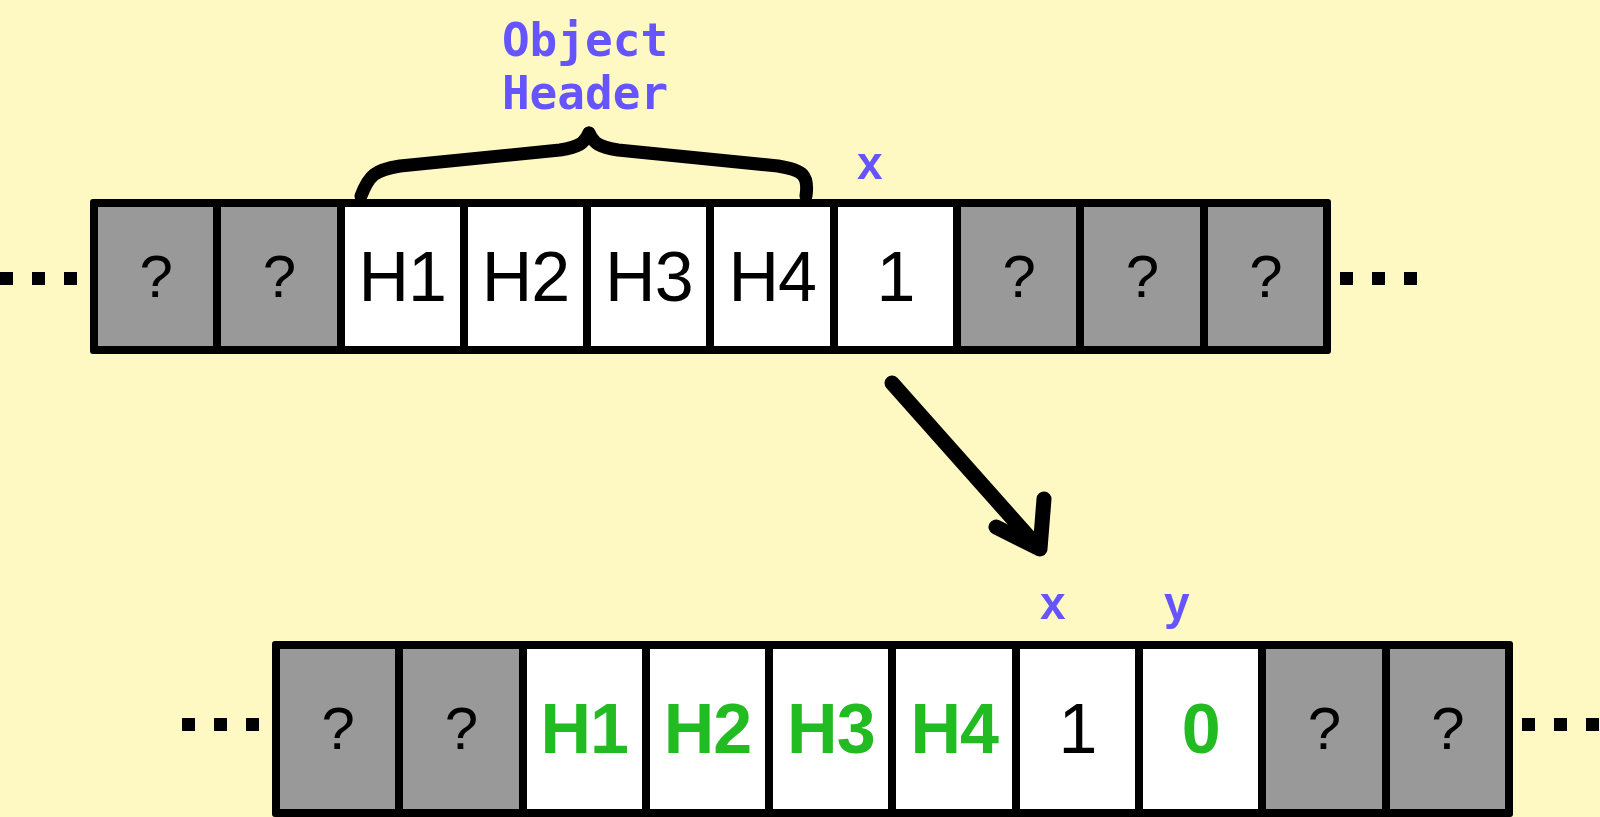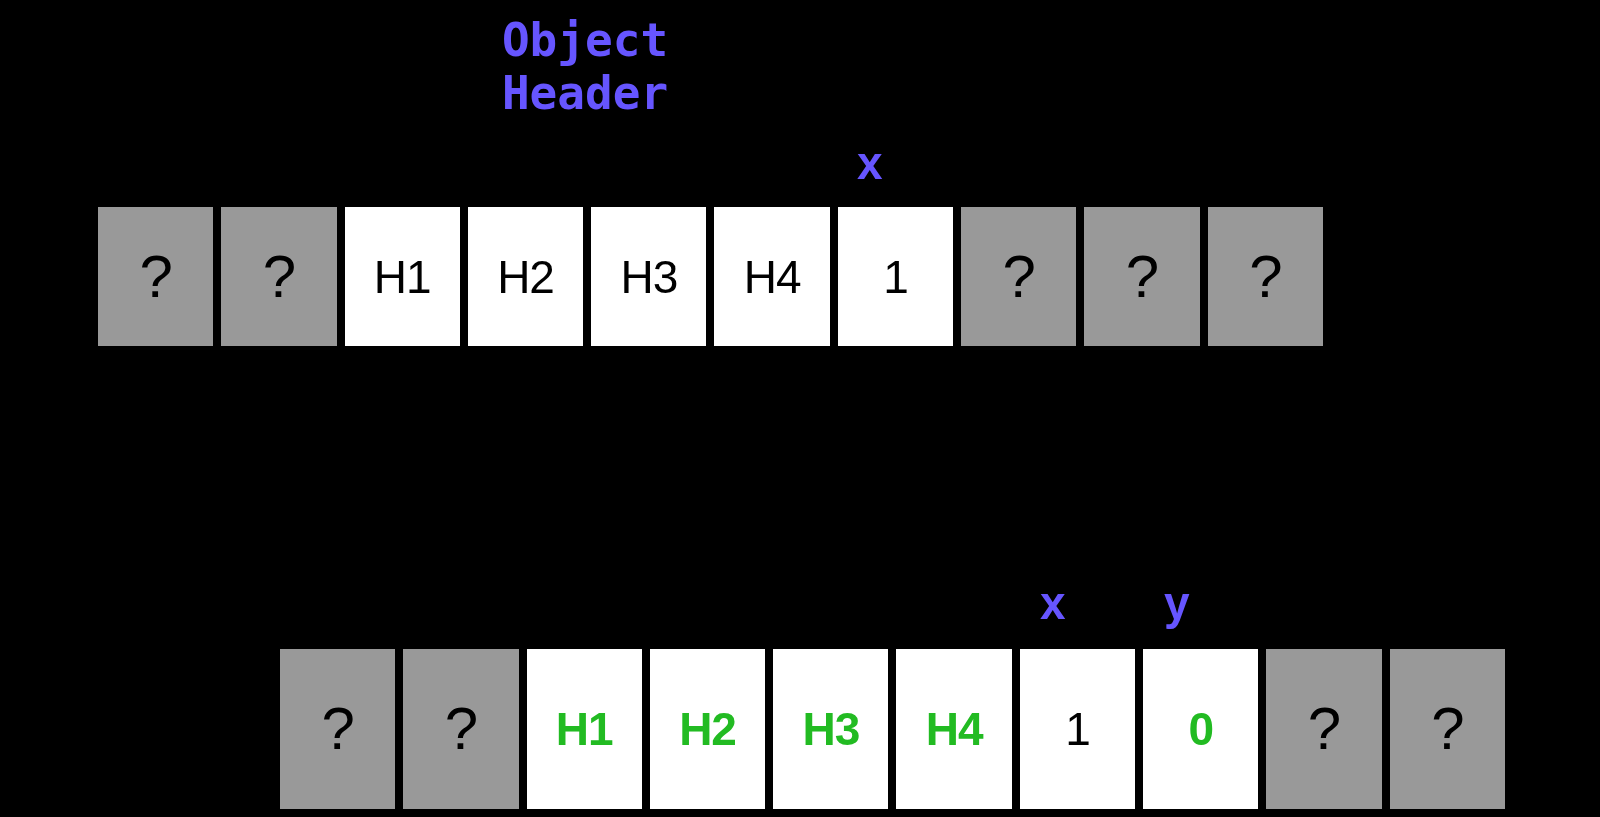--- a/index.html
+++ b/index.html
@@ -8,21 +8,21 @@
     background: #ffffff;
   }
   body {
     font-family: "Liberation Sans", sans-serif;
     -webkit-font-smoothing: antialiased;
   }
   #stage {
     position: relative;
     width: 1600px;
     height: 817px;
-    background: #000000;
+    background: #fef9c3;
     overflow: hidden;
   }
 
   
   .mem-row {
     position: absolute;
     display: flex;
     background: #000000;
     border: 8px solid #000000;
     border-radius: 3px;
@@ -35,21 +35,21 @@
     justify-content: center;
     background: #ffffff;
     margin-right: 8px;
     overflow: hidden;
   }
   .mem-cell:last-child { margin-right: 0; }
   .mem-cell.unknown { background: #999999; }
 
   .cell-text {
     font-family: "Liberation Sans", sans-serif;
-    font-size: 46px;
+    font-size: 70px;
     line-height: 1;
     color: #000000;
     letter-spacing: -1px;
     white-space: nowrap;
     user-select: none;
   }
   .cell-text.green {
     color: #22bb22;
     font-weight: bold;
   }

